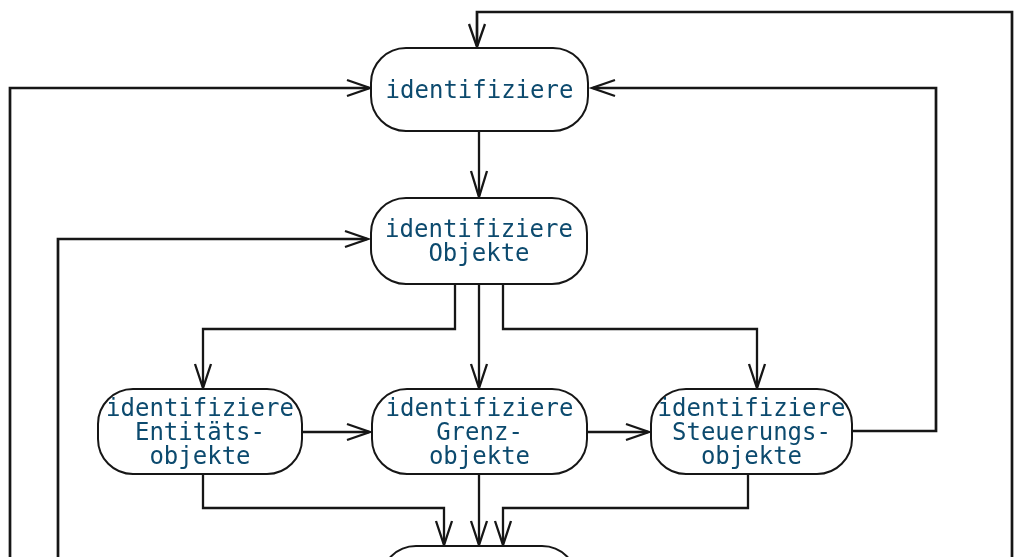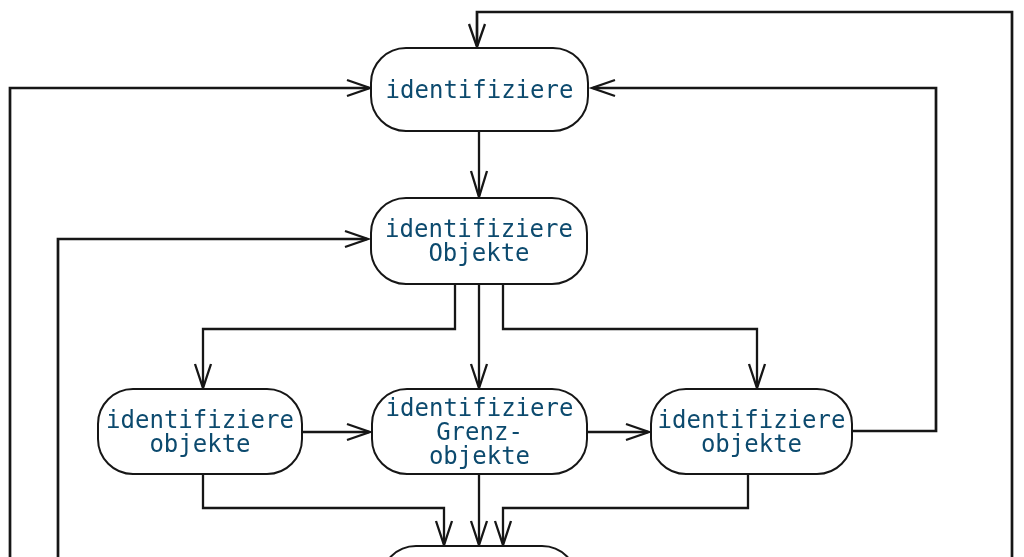--- a/index.html
+++ b/index.html
@@ -122,30 +122,32 @@
     <span>identifiziere</span>
   </div>
 
   <div class="node" style="left:370px; top:197px; width:218px; height:88px;">
     <span>identifiziere</span>
     <span>Objekte</span>
   </div>
 
   <div class="node" style="left:97px; top:388px; width:206px; height:87px;">
     <span>identifiziere</span>
+    <span>Entitäts-</span>
     <span>objekte</span>
   </div>
 
   <div class="node" style="left:371px; top:388px; width:217px; height:87px;">
     <span>identifiziere</span>
     <span>Grenz-</span>
     <span>objekte</span>
   </div>
 
   <div class="node" style="left:650px; top:388px; width:203px; height:87px;">
     <span>identifiziere</span>
+    <span>Steuerungs-</span>
     <span>objekte</span>
   </div>
 
   <div class="node" style="left:380px; top:545px; width:198px; height:80px;">
   </div>
 
 </div>
 
 </body></html>

